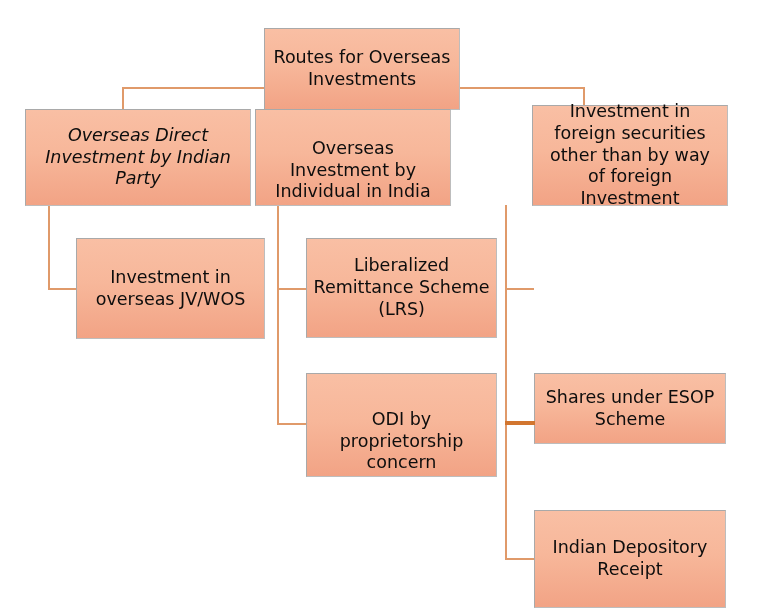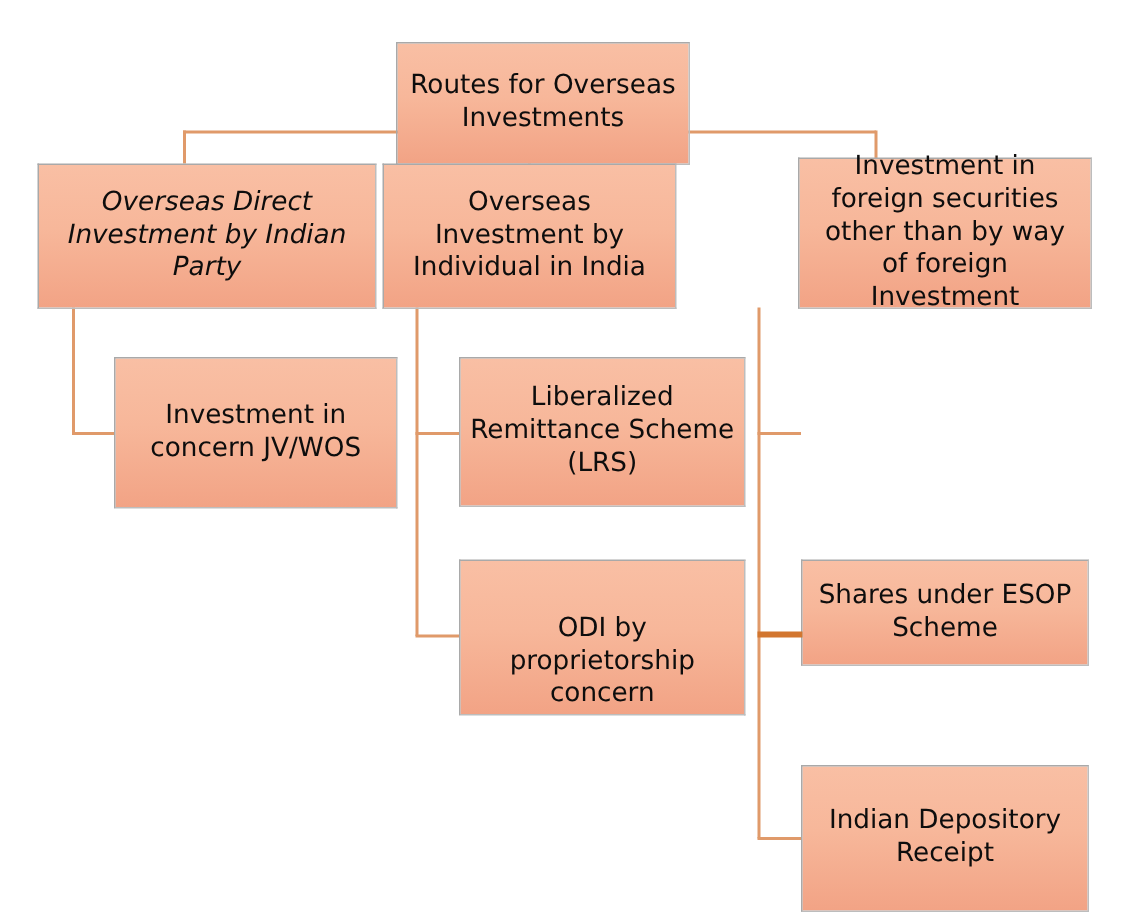--- a/index.html
+++ b/index.html
@@ -69,30 +69,30 @@
   <div class="conn h" style="left:505px; top:558px; width:29px;"></div>
 
   <div class="node" style="left:264px; top:0px; width:196px; height:82px;margin-top:28px;">
     <span>Routes for Overseas Investments</span>
   </div>
 
   <div class="node" style="left:25px; top:109px; width:226px; height:97px;font-style:italic;">
     <span>Overseas Direct Investment by Indian Party</span>
   </div>
 
-  <div class="node" style="left:255px; top:109px; width:196px; height:97px;">
+  <div class="node" style="left:255px; top:109px; width:196px; height:97px;align-items:flex-end;">
     <span>Overseas Investment by Individual in India</span>
   </div>
 
   <div class="node" style="left:485px; top:105px; width:196px; height:101px;margin-left:47px;">
     <span>Investment  in foreign securities other than by way of foreign Investment</span>
   </div>
 
   <div class="node" style="left:76px; top:238px; width:189px; height:101px;">
-    <span>Investment in concern JV/WOS</span>
+    <span>Investment in overseas JV/WOS</span>
   </div>
 
   <div class="node" style="left:306px; top:238px; width:191px; height:100px;">
     <span>Liberalized Remittance Scheme (LRS)</span>
   </div>
 
 
   <div class="node" style="left:306px; top:373px; width:191px; height:104px;align-items:flex-end;">
     <span>ODI by proprietorship concern</span>
   </div>

